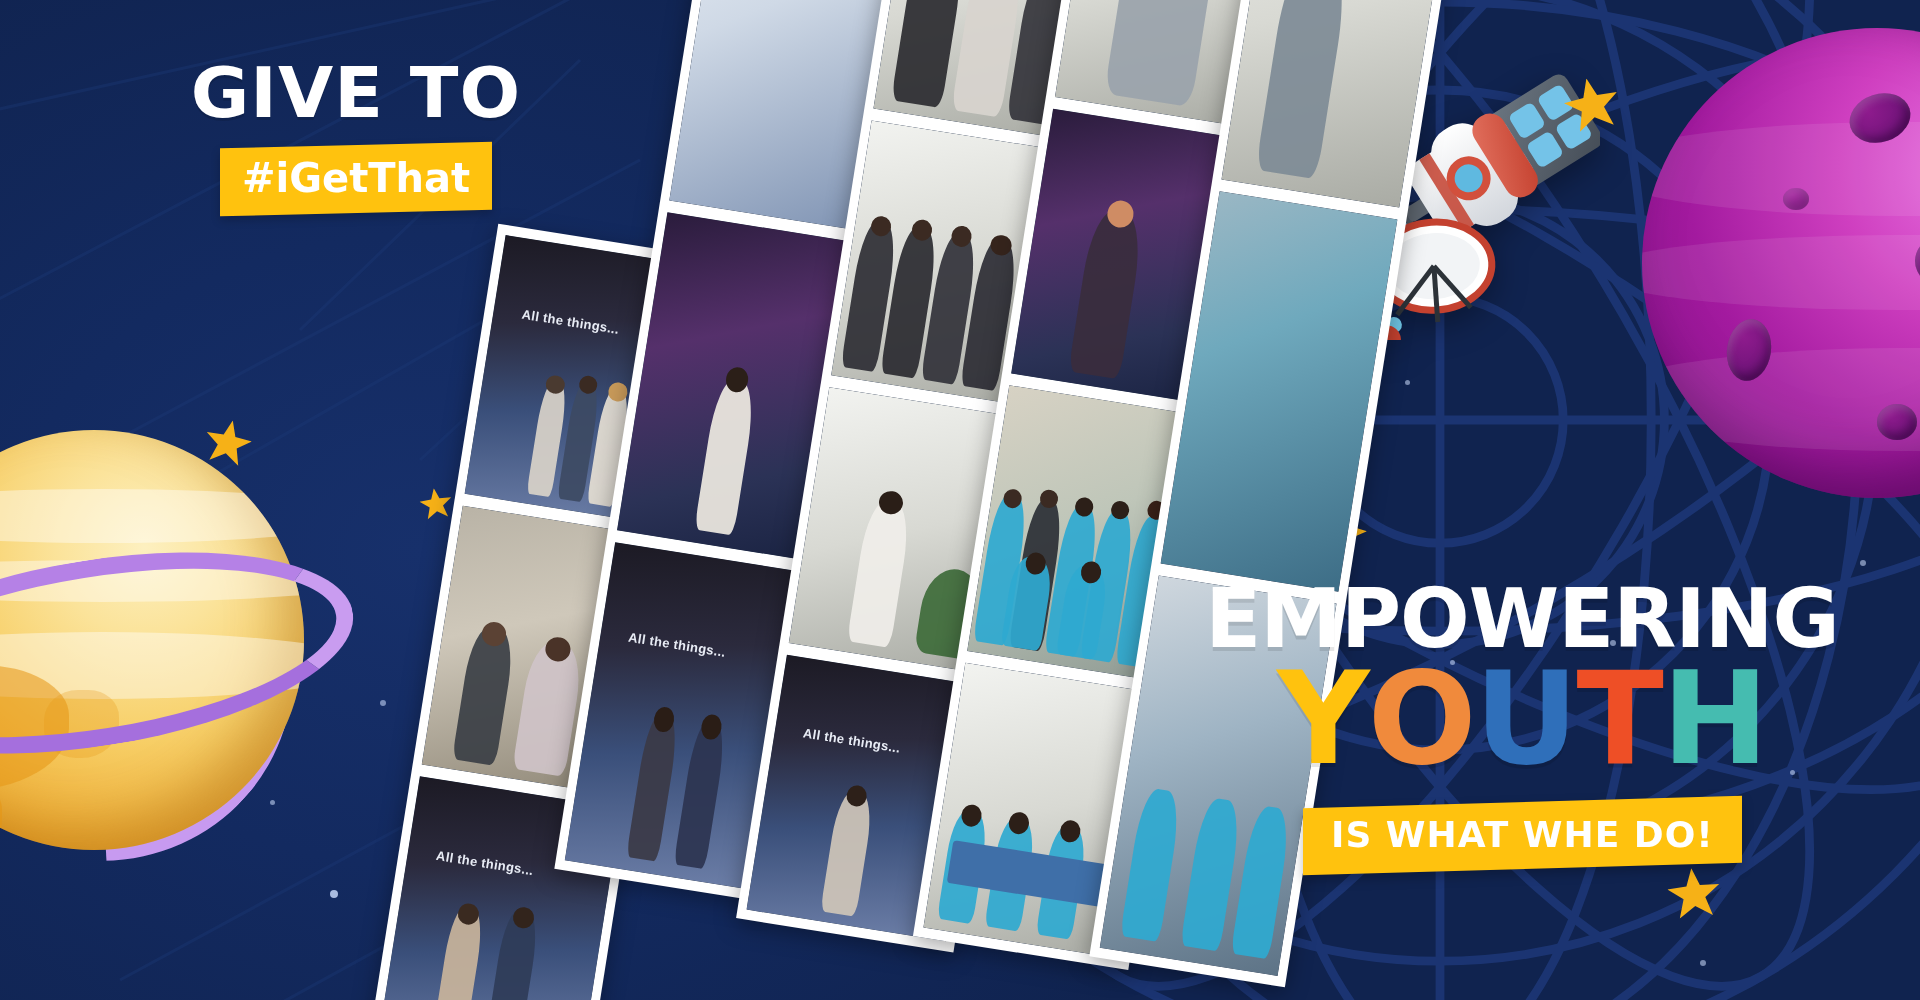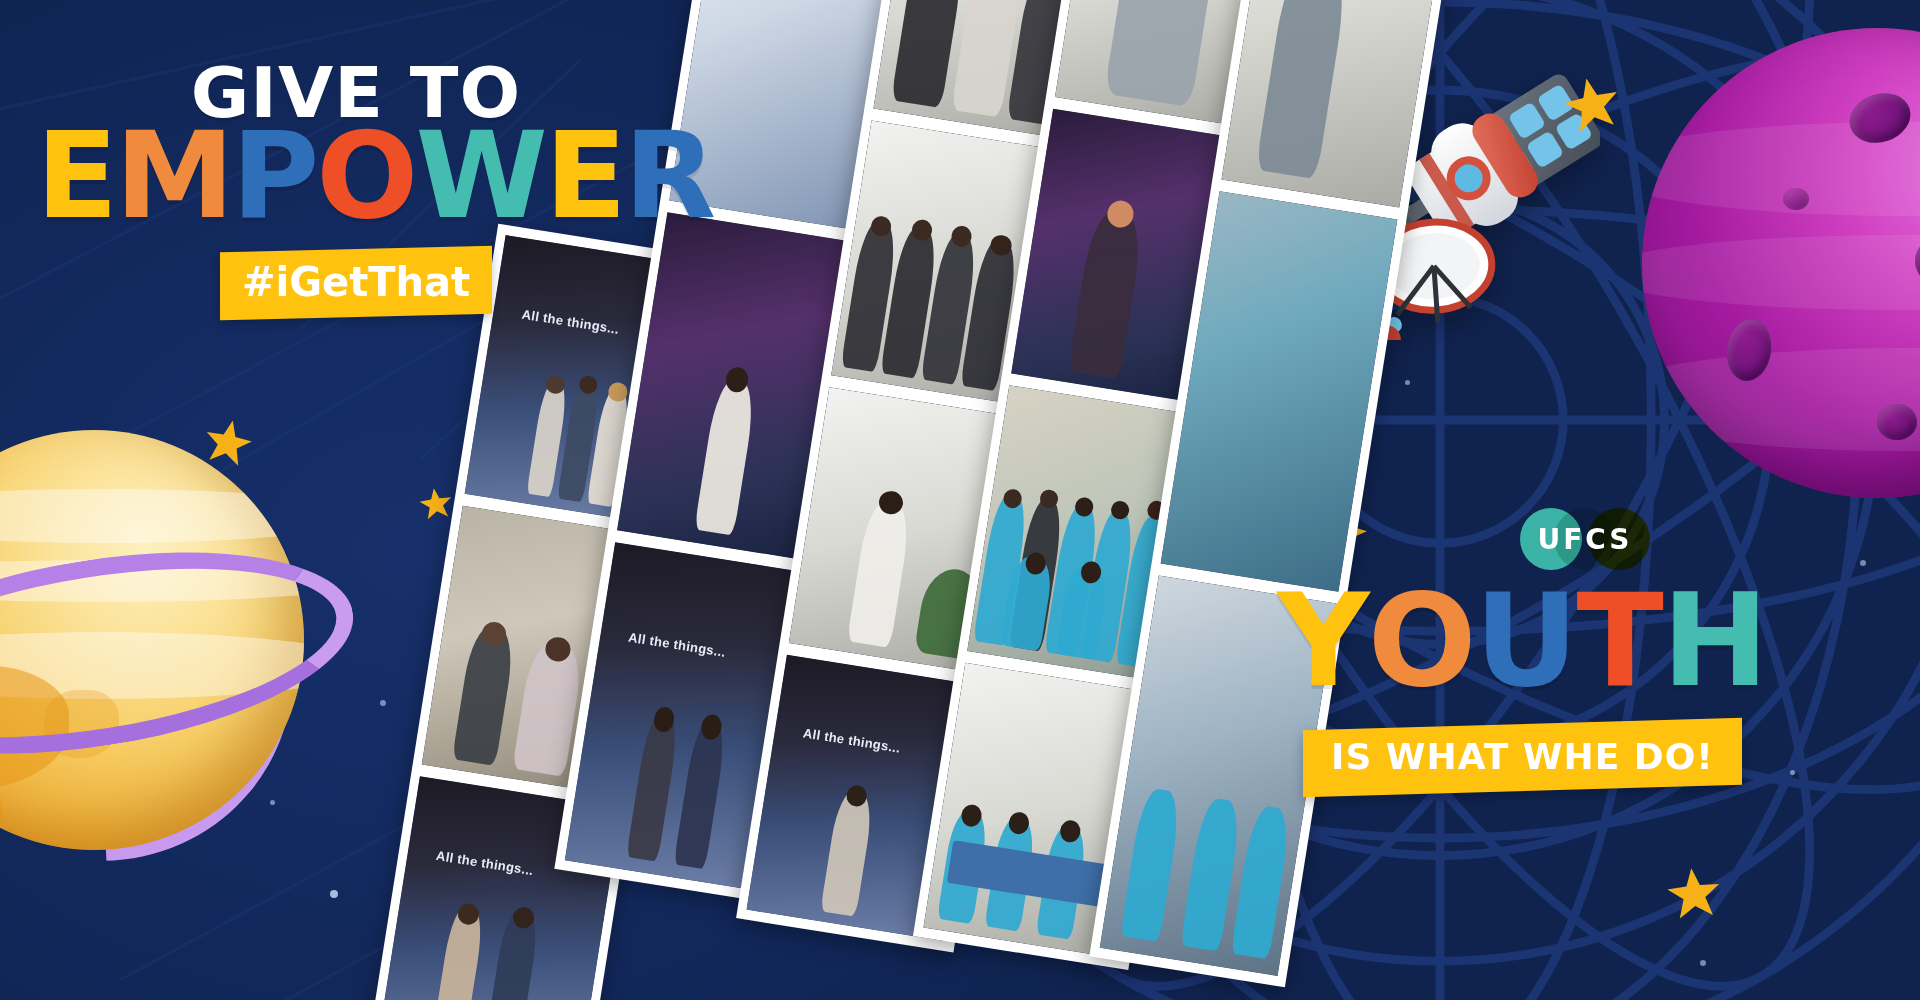--- a/index.html
+++ b/index.html
@@ -534,36 +534,28 @@
       <div class="inner ph-group">
         <div class="figure" style="left:10%;width:22%;height:40%;background:#2fa9d0;"></div>
         <div class="figure" style="left:44%;width:22%;height:40%;background:#2fa9d0;"></div>
         <div class="figure" style="left:72%;width:22%;height:40%;background:#2fa9d0;"></div>
       </div>
     </div>
   </div>
 
   <div id="give-block">
     <div class="give-to">GIVE TO</div>
-    <div class="empower">
-      <span style="color:#ffc20e">E</span><span style="color:#f08a3c">M</span><span style="color:#2f6fba">P</span><span style="color:#ee4f26">O</span><span style="color:#45bcb0">W</span><span style="color:#ffc20e">E</span><span style="color:#2f6fba">R</span>
-    </div>
     <div class="tag-banner">
       <span>#iGetThat</span>
     </div>
   </div>
 
-  <div id="ufcs-logo">
-    <div class="circ c1"></div>
-    <div class="circ c2"></div>
-    <div class="circ c3"></div>
-    <div class="txt">UFCS</div>
-  </div>
 
   <div id="right-block">
+    <div class="empowering">EMPOWERING</div>
     <div class="youth">
       <span style="color:#ffc20e">Y</span><span style="color:#f08a3c">O</span><span style="color:#2f6fba">U</span><span style="color:#ee4f26">T</span><span style="color:#45bcb0">H</span>
     </div>
     <div class="do-banner">
       <span>IS WHAT WHE DO!</span>
     </div>
   </div>
 
 </div>
 

